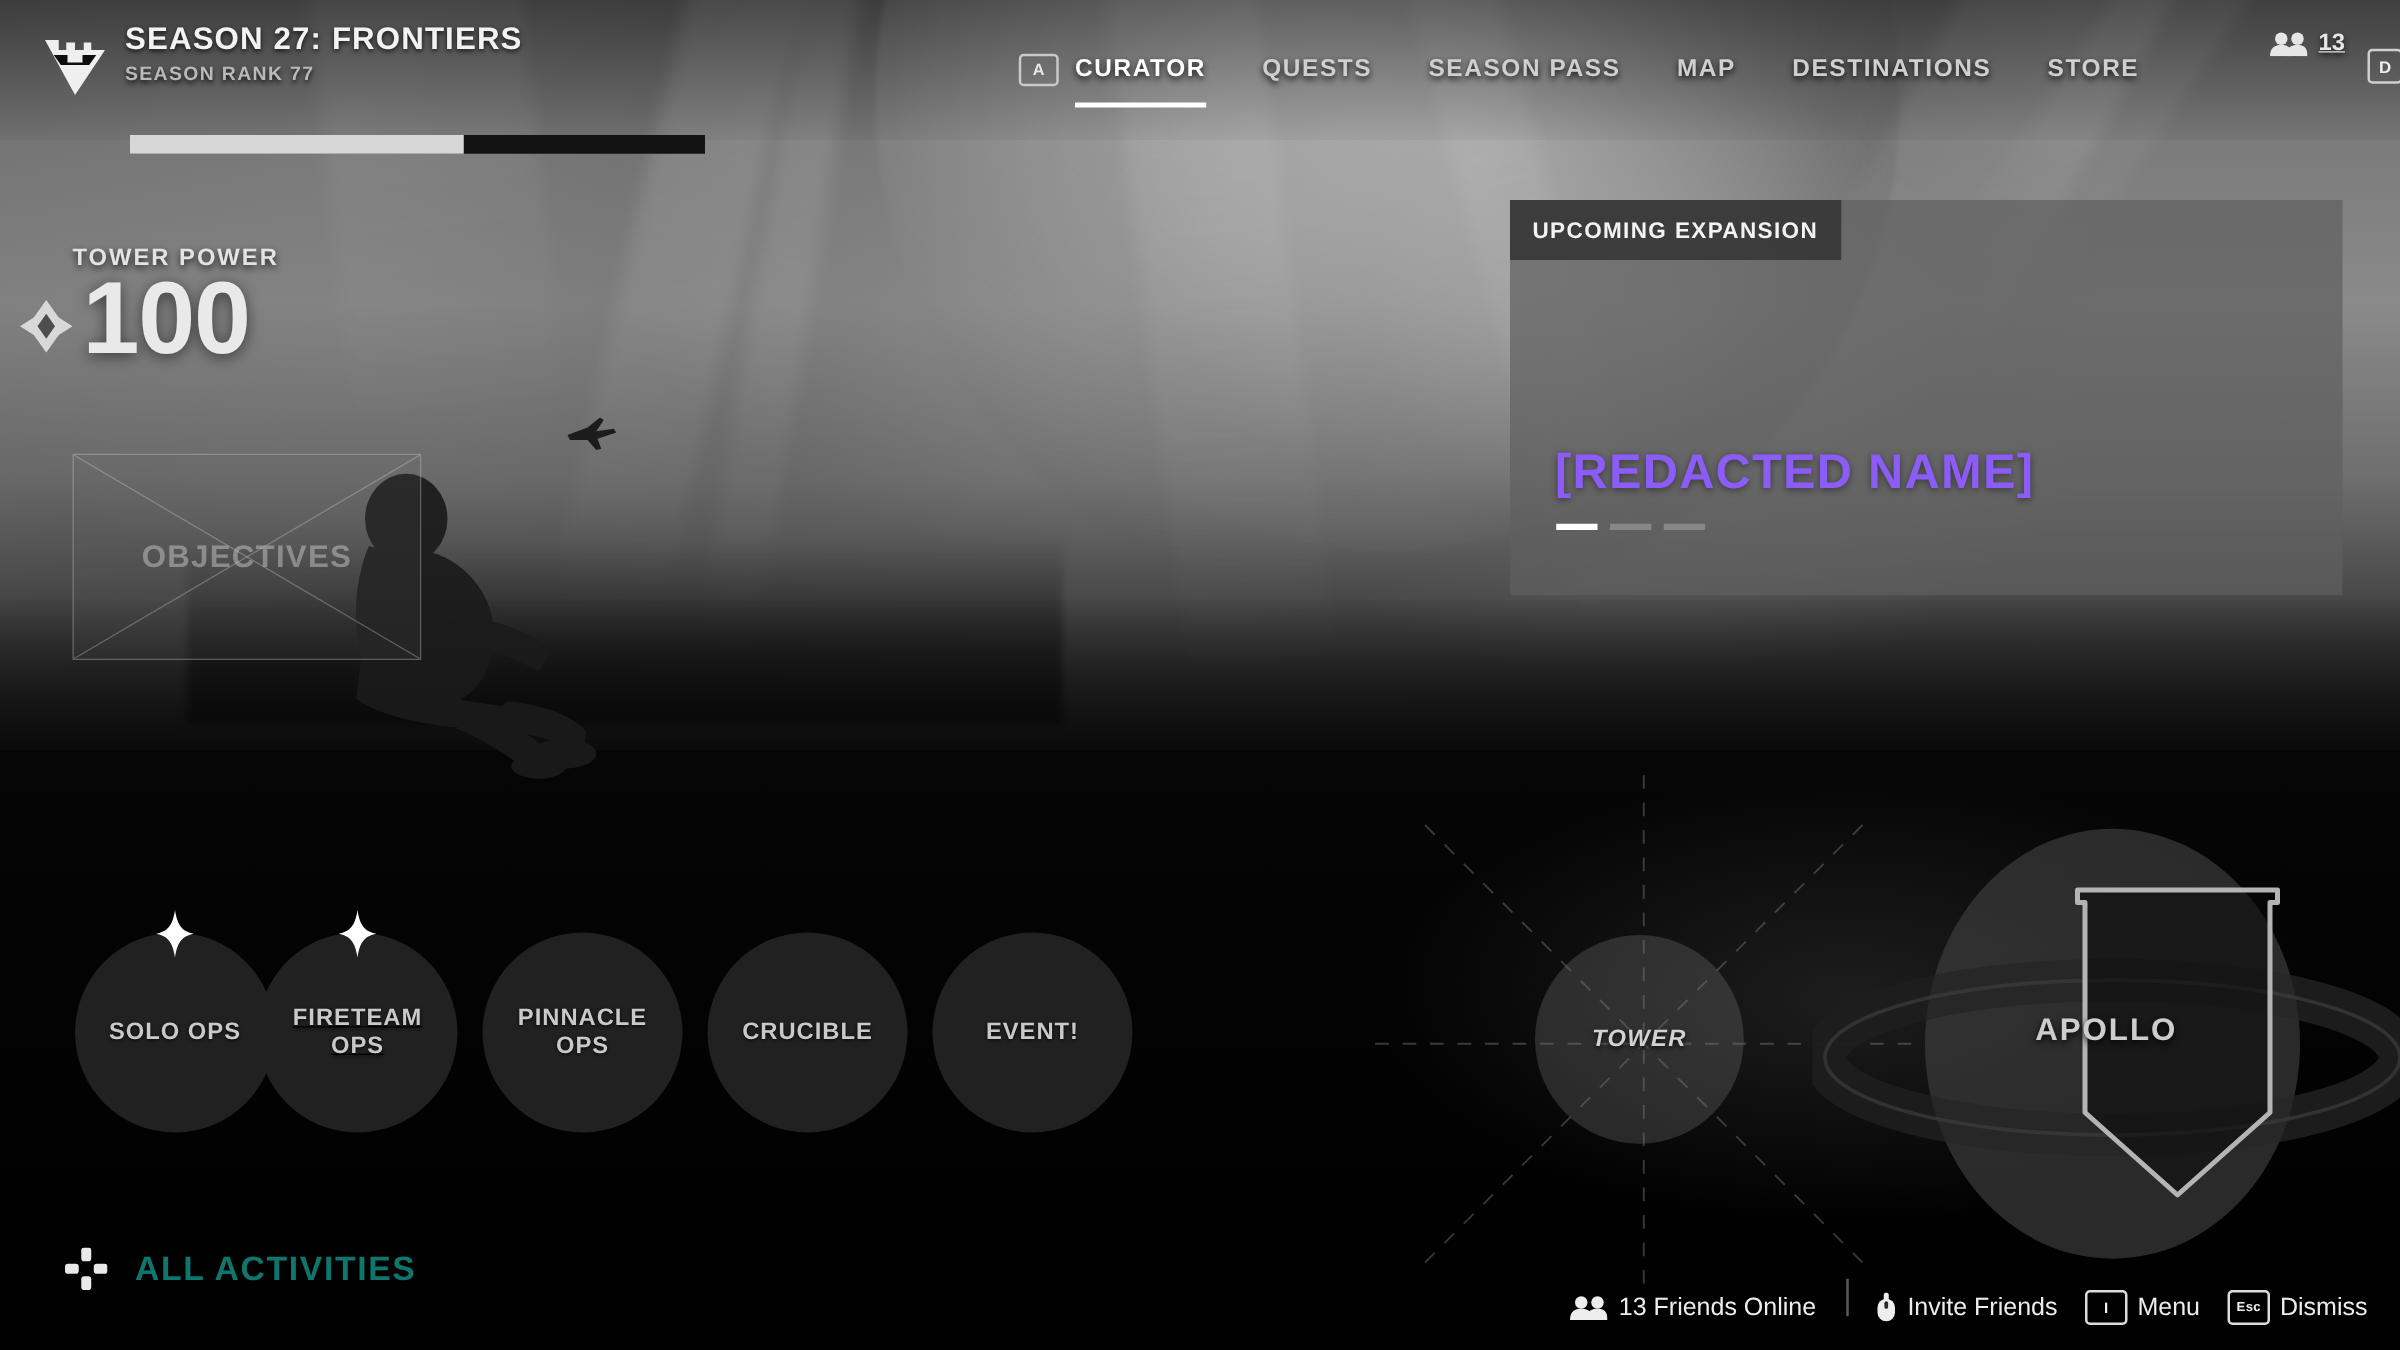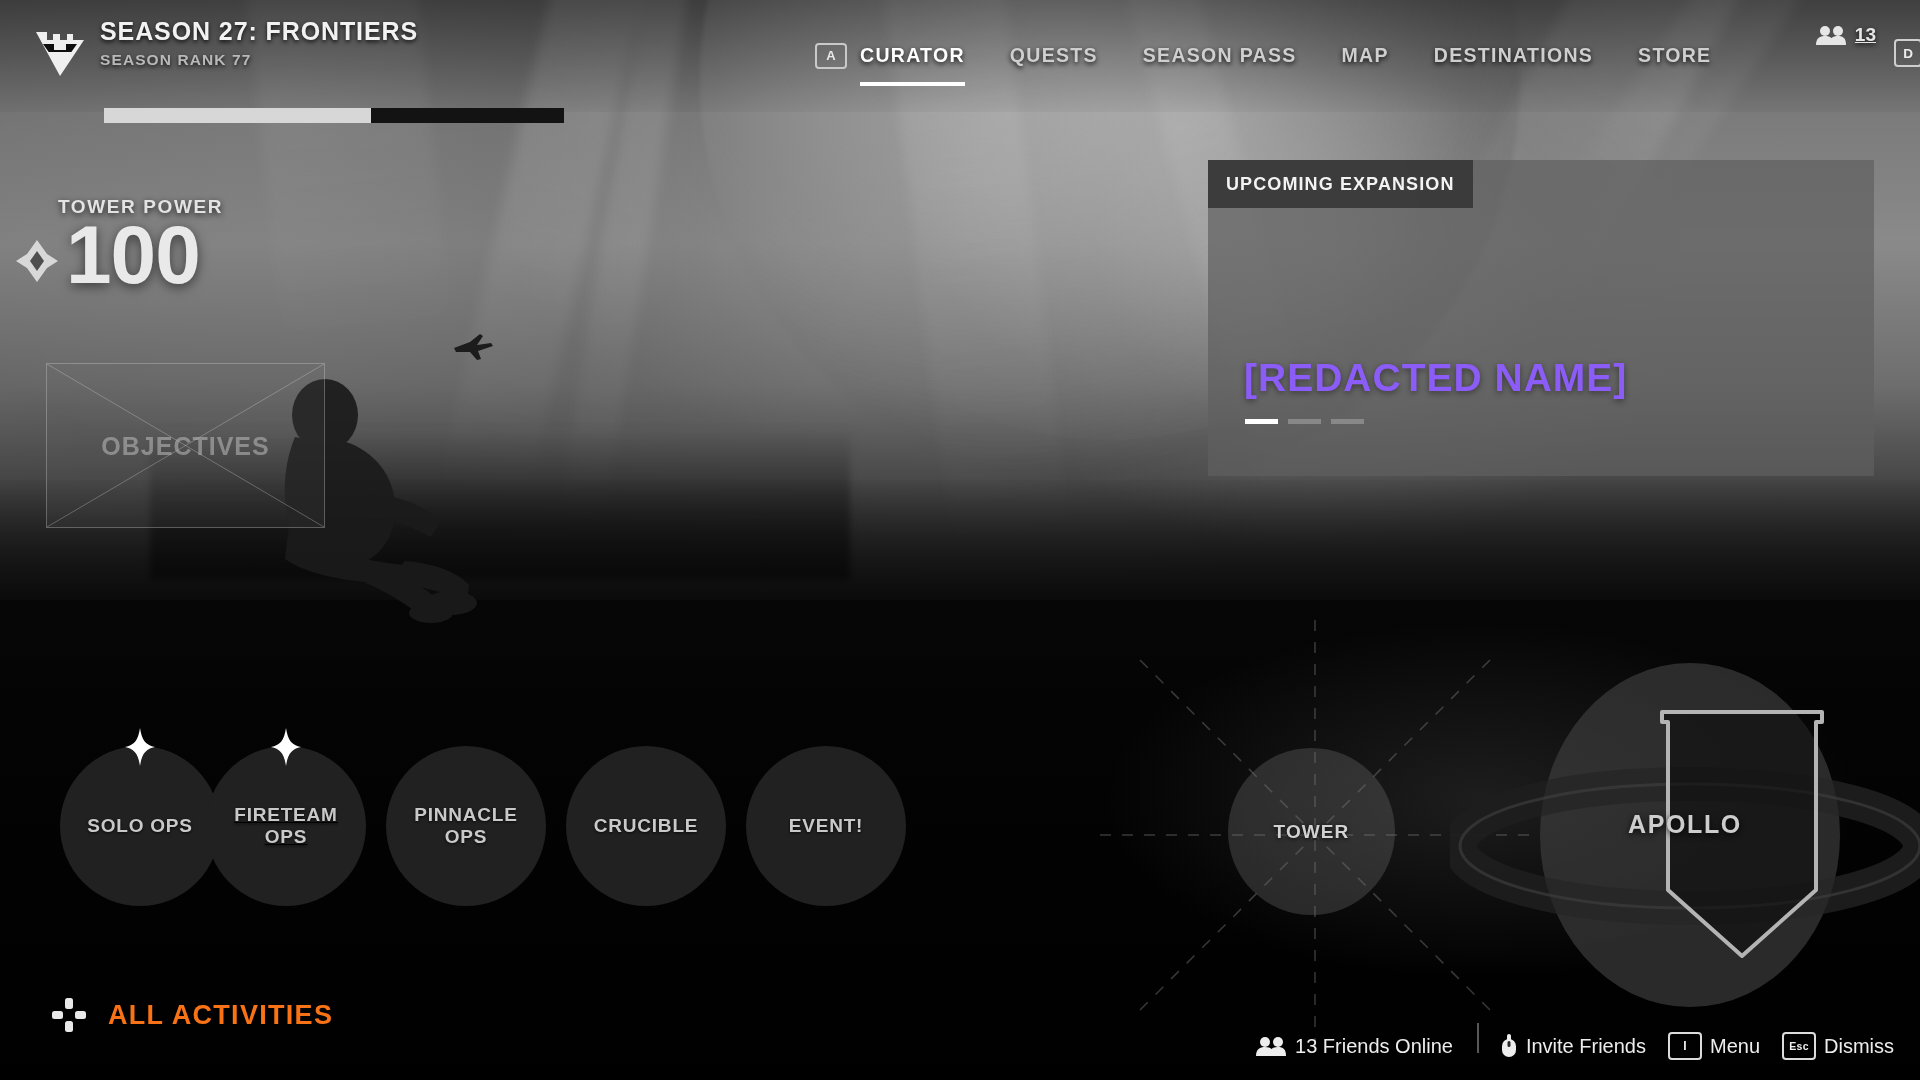--- a/index.html
+++ b/index.html
@@ -62,21 +62,21 @@
   
   .power-wrap{position:absolute;left:58px;top:196px;z-index:15;}
   .power-label{font-size:19px;font-weight:bold;letter-spacing:1.6px;color:#e3e3e3;
     text-shadow:0 2px 6px rgba(0,0,0,.75);}
   .power-row{display:flex;align-items:center;margin-left:-44px;margin-top:-4px;}
   .power-diamond{width:46px;height:46px;margin-right:6px;margin-top:12px;}
   .power-value{font-size:82px;font-weight:bold;color:#e9e9e9;letter-spacing:-1px;line-height:1;
     text-shadow:0 3px 12px rgba(0,0,0,.55);}
 
   
-  .objectives{position:absolute;left:46px;top:363px;width:277px;height:163px;z-index:14;
+  .objectives{position:absolute;left:58px;top:363px;width:277px;height:163px;z-index:14;
     background:rgba(110,110,110,.13);border:1px solid rgba(225,225,225,.30);text-decoration:underline;}
   .objectives svg{position:absolute;inset:0;}
   .objectives-label{position:absolute;left:0;right:0;top:50%;transform:translateY(-50%);
     text-align:center;font-size:25px;font-weight:bold;letter-spacing:1px;color:rgba(190,190,190,.55);}
 
   
   .expansion{position:absolute;left:1208px;top:160px;width:666px;height:316px;z-index:16;
     background:rgba(96,96,96,.70);}
   .expansion-badge{position:absolute;left:0;top:0;height:48px;padding:0 18px;display:flex;align-items:center;
     background:rgba(56,56,56,.93);font-size:18px;font-weight:bold;letter-spacing:1.1px;color:#f3f3f3;}
@@ -88,34 +88,34 @@
 
   
   .nodes{position:absolute;left:0;top:746px;z-index:15;}
   .node{position:absolute;width:160px;height:160px;border-radius:50%;background:#212121;
     display:flex;align-items:center;justify-content:center;text-align:center;}
   .node span{font-size:19px;font-weight:bold;letter-spacing:.8px;color:#c9c9c9;line-height:1.18;
     text-shadow:0 1px 3px rgba(0,0,0,.8);padding:0 10px;}
   .node .spark{position:absolute;top:-18px;left:50%;transform:translateX(-50%);width:30px;height:38px;}
 
   .tower-node{position:absolute;left:1228px;top:748px;width:167px;height:167px;border-radius:50%;
-    background:rgba(122,122,122,.30);display:flex;align-items:center;justify-content:center;z-index:16;}
+    background:rgba(122,122,122,.30);display:flex;align-items:center;justify-content:center;z-index:16;font-style:italic;}
   .tower-node span{font-size:19px;font-weight:bold;letter-spacing:1.1px;color:#d2d2d2;
     text-shadow:0 1px 4px rgba(0,0,0,.85);}
   .radial{position:absolute;left:1100px;top:620px;width:430px;height:430px;z-index:14;}
 
   .apollo{position:absolute;left:1450px;top:660px;width:470px;height:350px;z-index:15;}
   .apollo-label{position:absolute;left:0;right:0;top:150px;text-align:center;
     font-size:25px;font-weight:bold;letter-spacing:1.6px;color:#cdcdcd;z-index:3;
     text-shadow:0 2px 6px rgba(0,0,0,.9);}
 
   
   .all-activities{position:absolute;left:52px;bottom:48px;display:flex;align-items:center;z-index:20;}
   .dpad{width:34px;height:34px;margin-right:22px;}
-  .all-activities-label{font-size:27px;font-weight:bold;letter-spacing:1.3px;color:#f97316;}
+  .all-activities-label{font-size:27px;font-weight:bold;letter-spacing:1.3px;color:#0f766e;}
 
   .footer{position:absolute;right:26px;bottom:20px;display:flex;align-items:center;z-index:20;
     color:#ededed;font-size:20px;}
   .footer .item{display:flex;align-items:center;margin-left:22px;white-space:nowrap;margin-top:16px;}
   .footer .divider{width:2px;height:30px;background:#585858;margin-left:24px;}
   .kbd{display:inline-flex;align-items:center;justify-content:center;min-width:22px;height:24px;padding:0 4px;
     border:2px solid #dcdcdc;border-radius:4px;font-size:12px;font-weight:bold;color:#f0f0f0;margin-right:8px;line-height:1;}
   .kbd.esc{font-size:10.5px;letter-spacing:.3px;}
   .ico{display:inline-flex;margin-right:9px;}
 </style>

